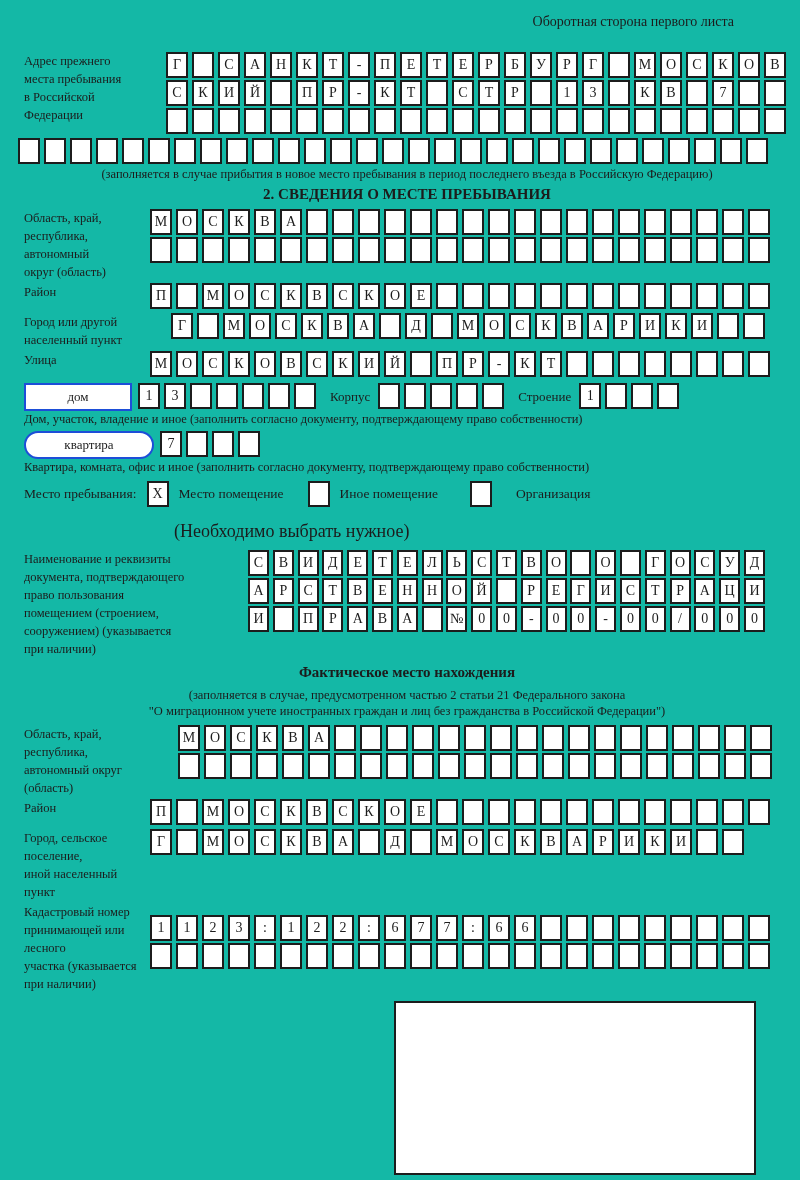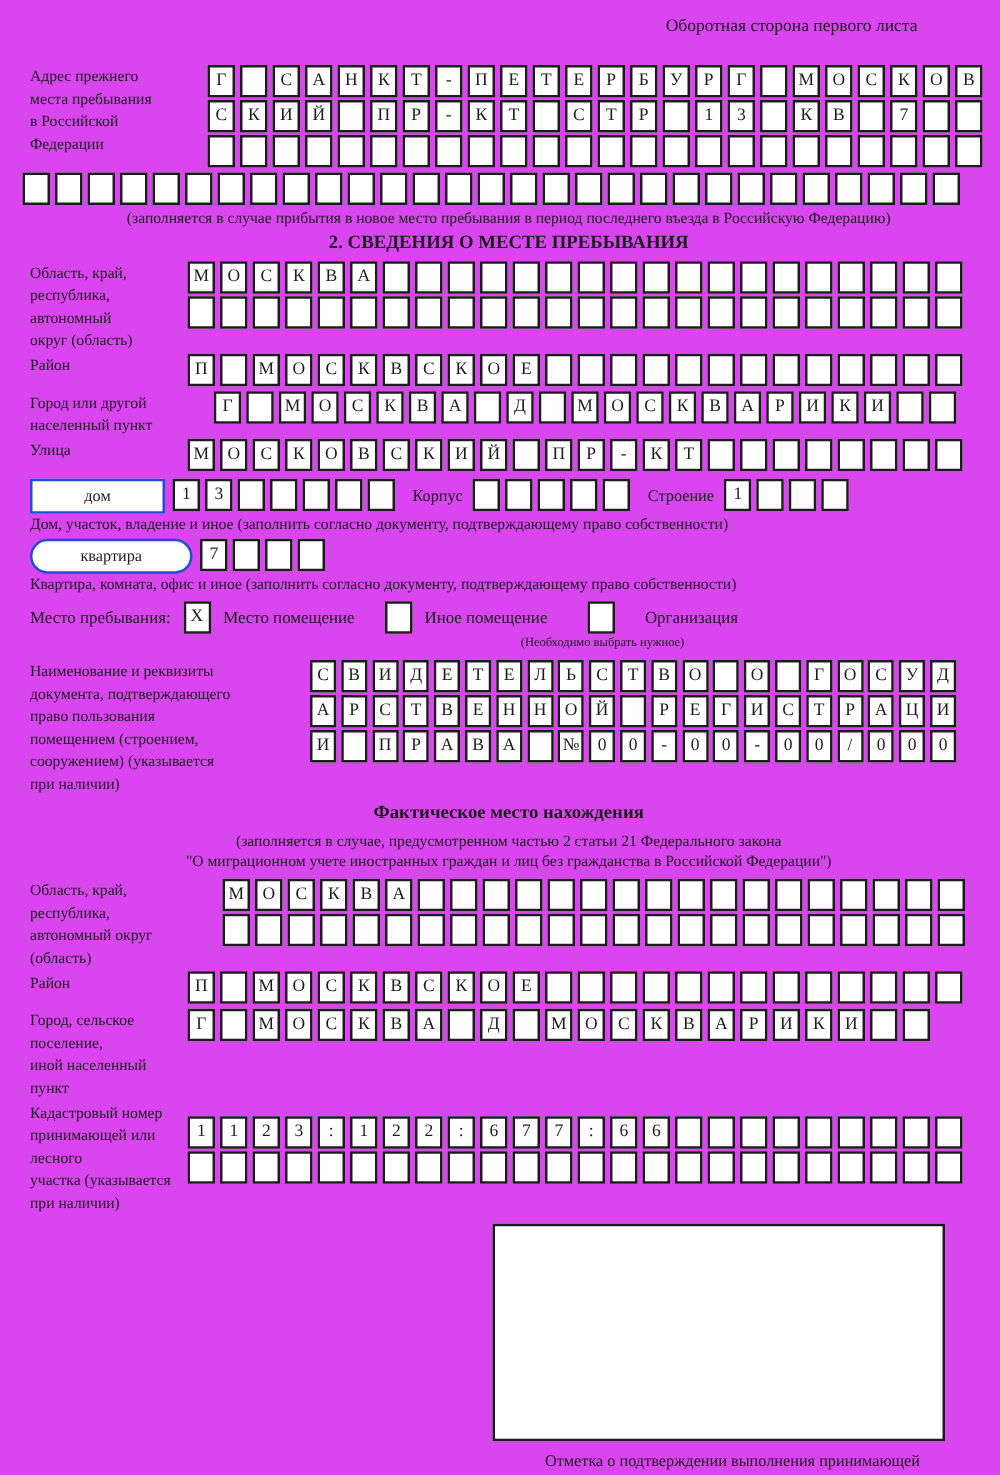--- a/index.html
+++ b/index.html
@@ -1,21 +1,21 @@
 <!DOCTYPE html>
 <html><head>
 <meta charset="utf-8">
 <style>
   html,body{margin:0;padding:0;background:#fff;}
   .page{
     position:relative;
     width:800px;height:1180px;
     box-sizing:border-box;
     padding:14px 10px 0 24px;
-    background:#d946ef;
+    background:#14b8a6;
     color:#1c1c1c;
     font-family:"Liberation Serif","DejaVu Serif",serif;
     overflow:hidden;
   }
   .hdr-note{ text-align:right; padding-right:56px; font-size:14px; }
 
   
   .grid-row{ white-space:nowrap; height:26px; margin-bottom:2px; }
   .cell{
     display:inline-block; box-sizing:border-box;
@@ -54,21 +54,21 @@
 
   
   .cb-row{ display:flex; align-items:center; margin-top:6px; }
   .cb-row .txt{ font-size:13.5px; margin-right:10px; }
   .cb{
     box-sizing:border-box; display:inline-block;
     width:22px; height:26px; border:2px solid #1c1c1c;
     font-size:14px; line-height:21px; text-align:center; background:#fff;
     margin-right:10px;
   }
-  .cb-note{ font-size:10px; margin:2px 0 8px 150px;text-align:center; }
+  .cb-note{ font-size:18px; margin:14px 0 8px 150px; }
 
   
   .stamp-box{
     box-sizing:border-box;
     margin:8px 0 0 370px;
     width:362px; height:174px;
     border:2px solid #1c1c1c; background:#fff;
   }
   .stamp-caption{
     margin:6px 0 0 352px; width:420px;

